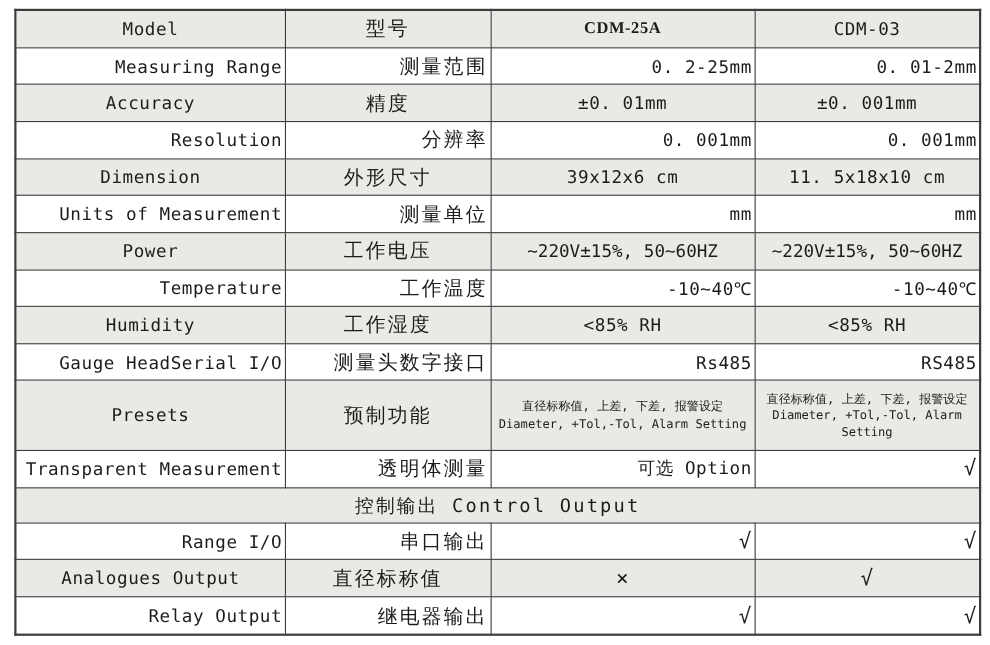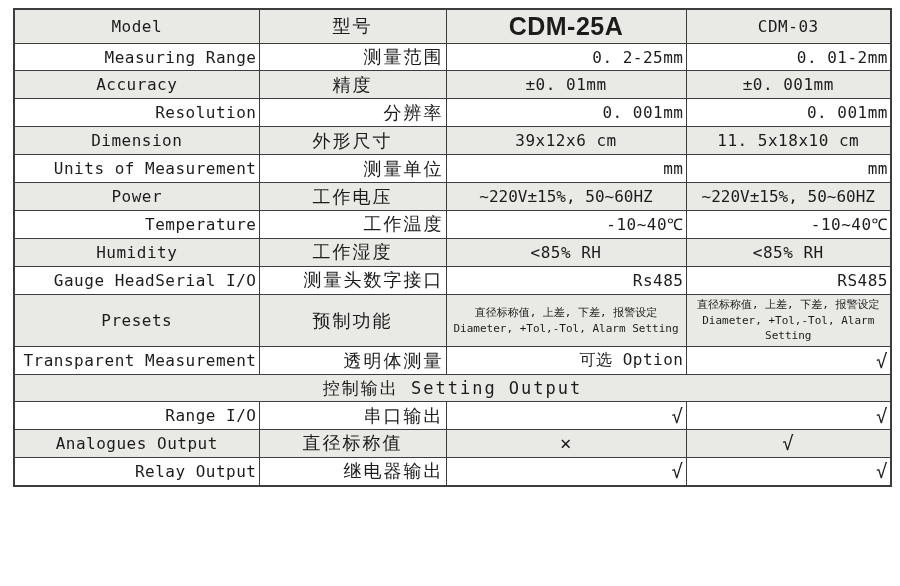--- a/index.html
+++ b/index.html
@@ -11,40 +11,40 @@
   html,body{margin:0;padding:0;background:#ffffff;}
   body{
     width:900px;height:586px;overflow:hidden;
     font-family:"DejaVu Sans Mono","Liberation Mono",monospace;
     color:var(--text);
   }
   .table-wrap{position:absolute;left:13px;top:8px;}
   table.spec{
     border-collapse:collapse;
     table-layout:fixed;
-    width:877px;height:479px;
+    width:877px;height:570px;
     border:2px solid var(--border);
     background:#fff;
   }
   td{
     border:1px solid var(--border);
     text-align:center;
     vertical-align:middle;
     padding:0 2px;
     font-size:16px;
     letter-spacing:0.5px;
     white-space:pre-line;
     overflow:hidden;
   }
   tr.g td{background:var(--row-gray);}
   tr.w td{background:var(--row-white);text-align:right;}
   td.c-zh{font-size:18px;letter-spacing:2px;}
   td.c-model-a{
-    font-family:Liberation Sans, sans-serif;
-    font-weight:700;font-size:25px;letter-spacing:0.5px;
+    font-family:Liberation Serif, serif;
+    font-weight:700;font-size:15px;letter-spacing:0.5px;
   }
   td.small{
     font-size:11px;
     letter-spacing:0px;
     line-height:1.4;
     padding:0 1px;
   }
   td.mark{font-size:19px;}
   td.section-cell{
     font-size:17px;
@@ -144,21 +144,21 @@
     </tr>
 
     <tr class="w">
       <td>Transparent Measurement</td>
       <td class="c-zh">透明体测量</td>
       <td>可选 Option</td>
       <td class="mark">√</td>
     </tr>
 
     <tr class="g">
-      <td class="section-cell" colspan="4">控制输出 Setting Output</td>
+      <td class="section-cell" colspan="4">控制输出 Control Output</td>
     </tr>
 
     <tr class="w">
       <td>Range I/O</td>
       <td class="c-zh">串口输出</td>
       <td class="mark">√</td>
       <td class="mark">√</td>
     </tr>
 
     <tr class="g">

